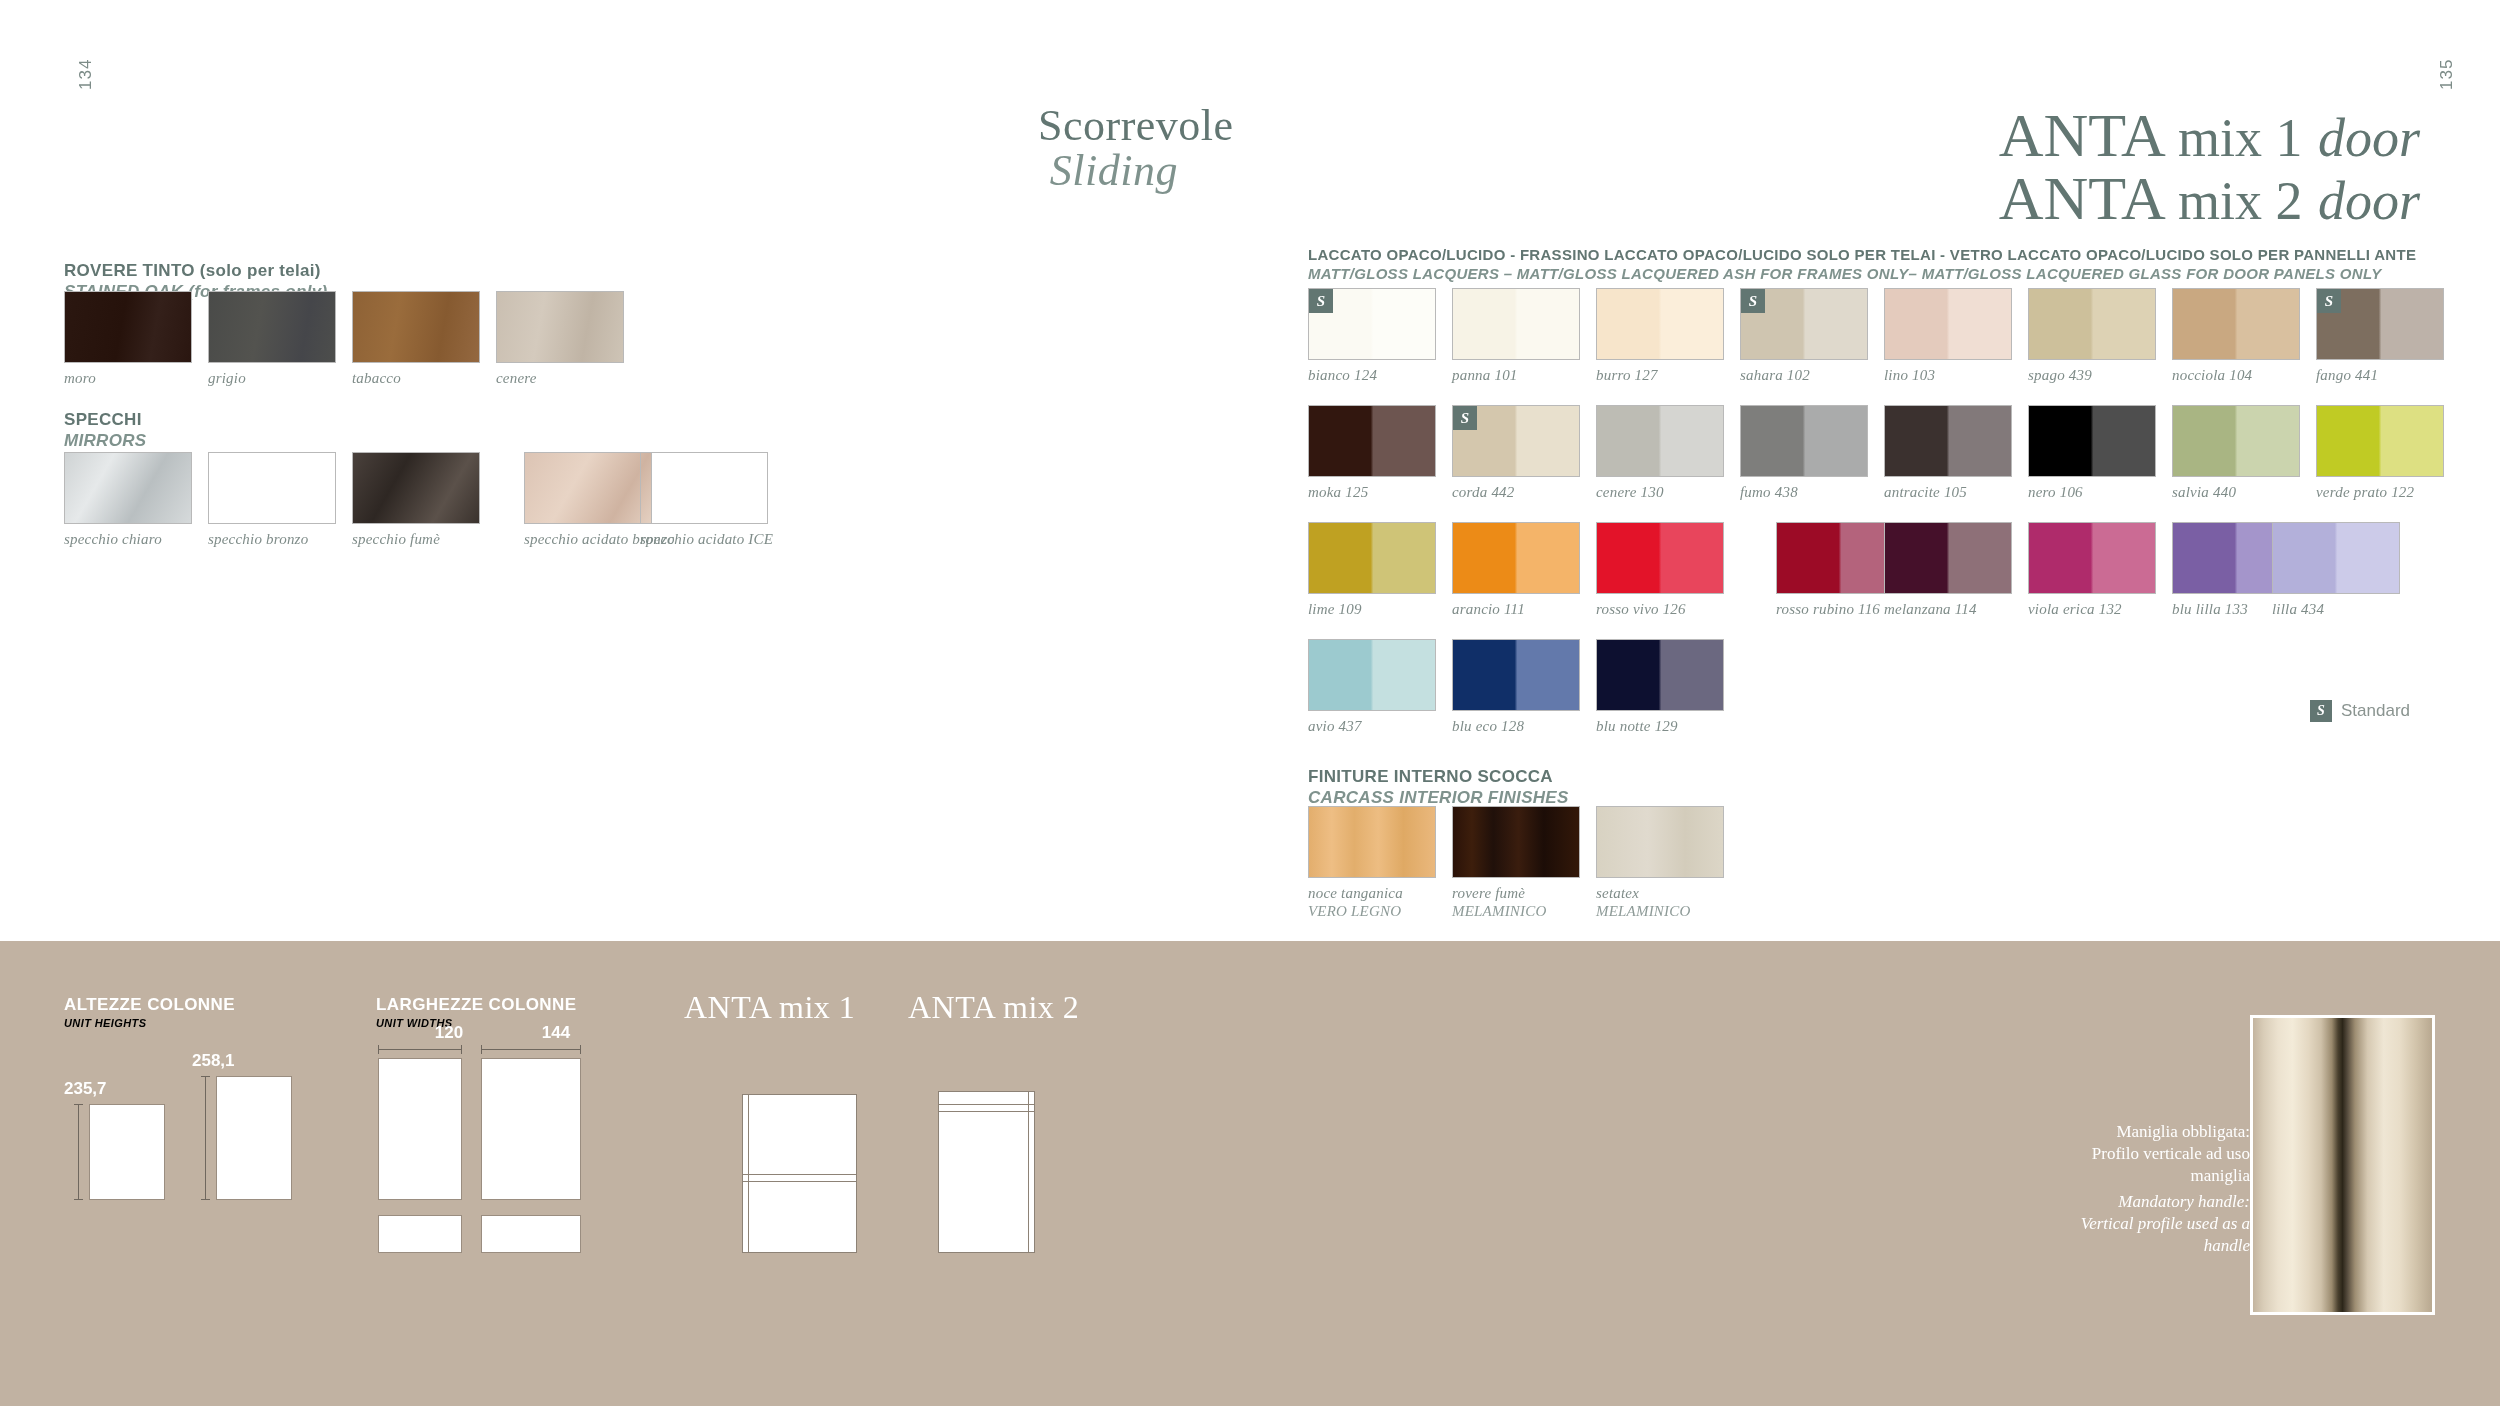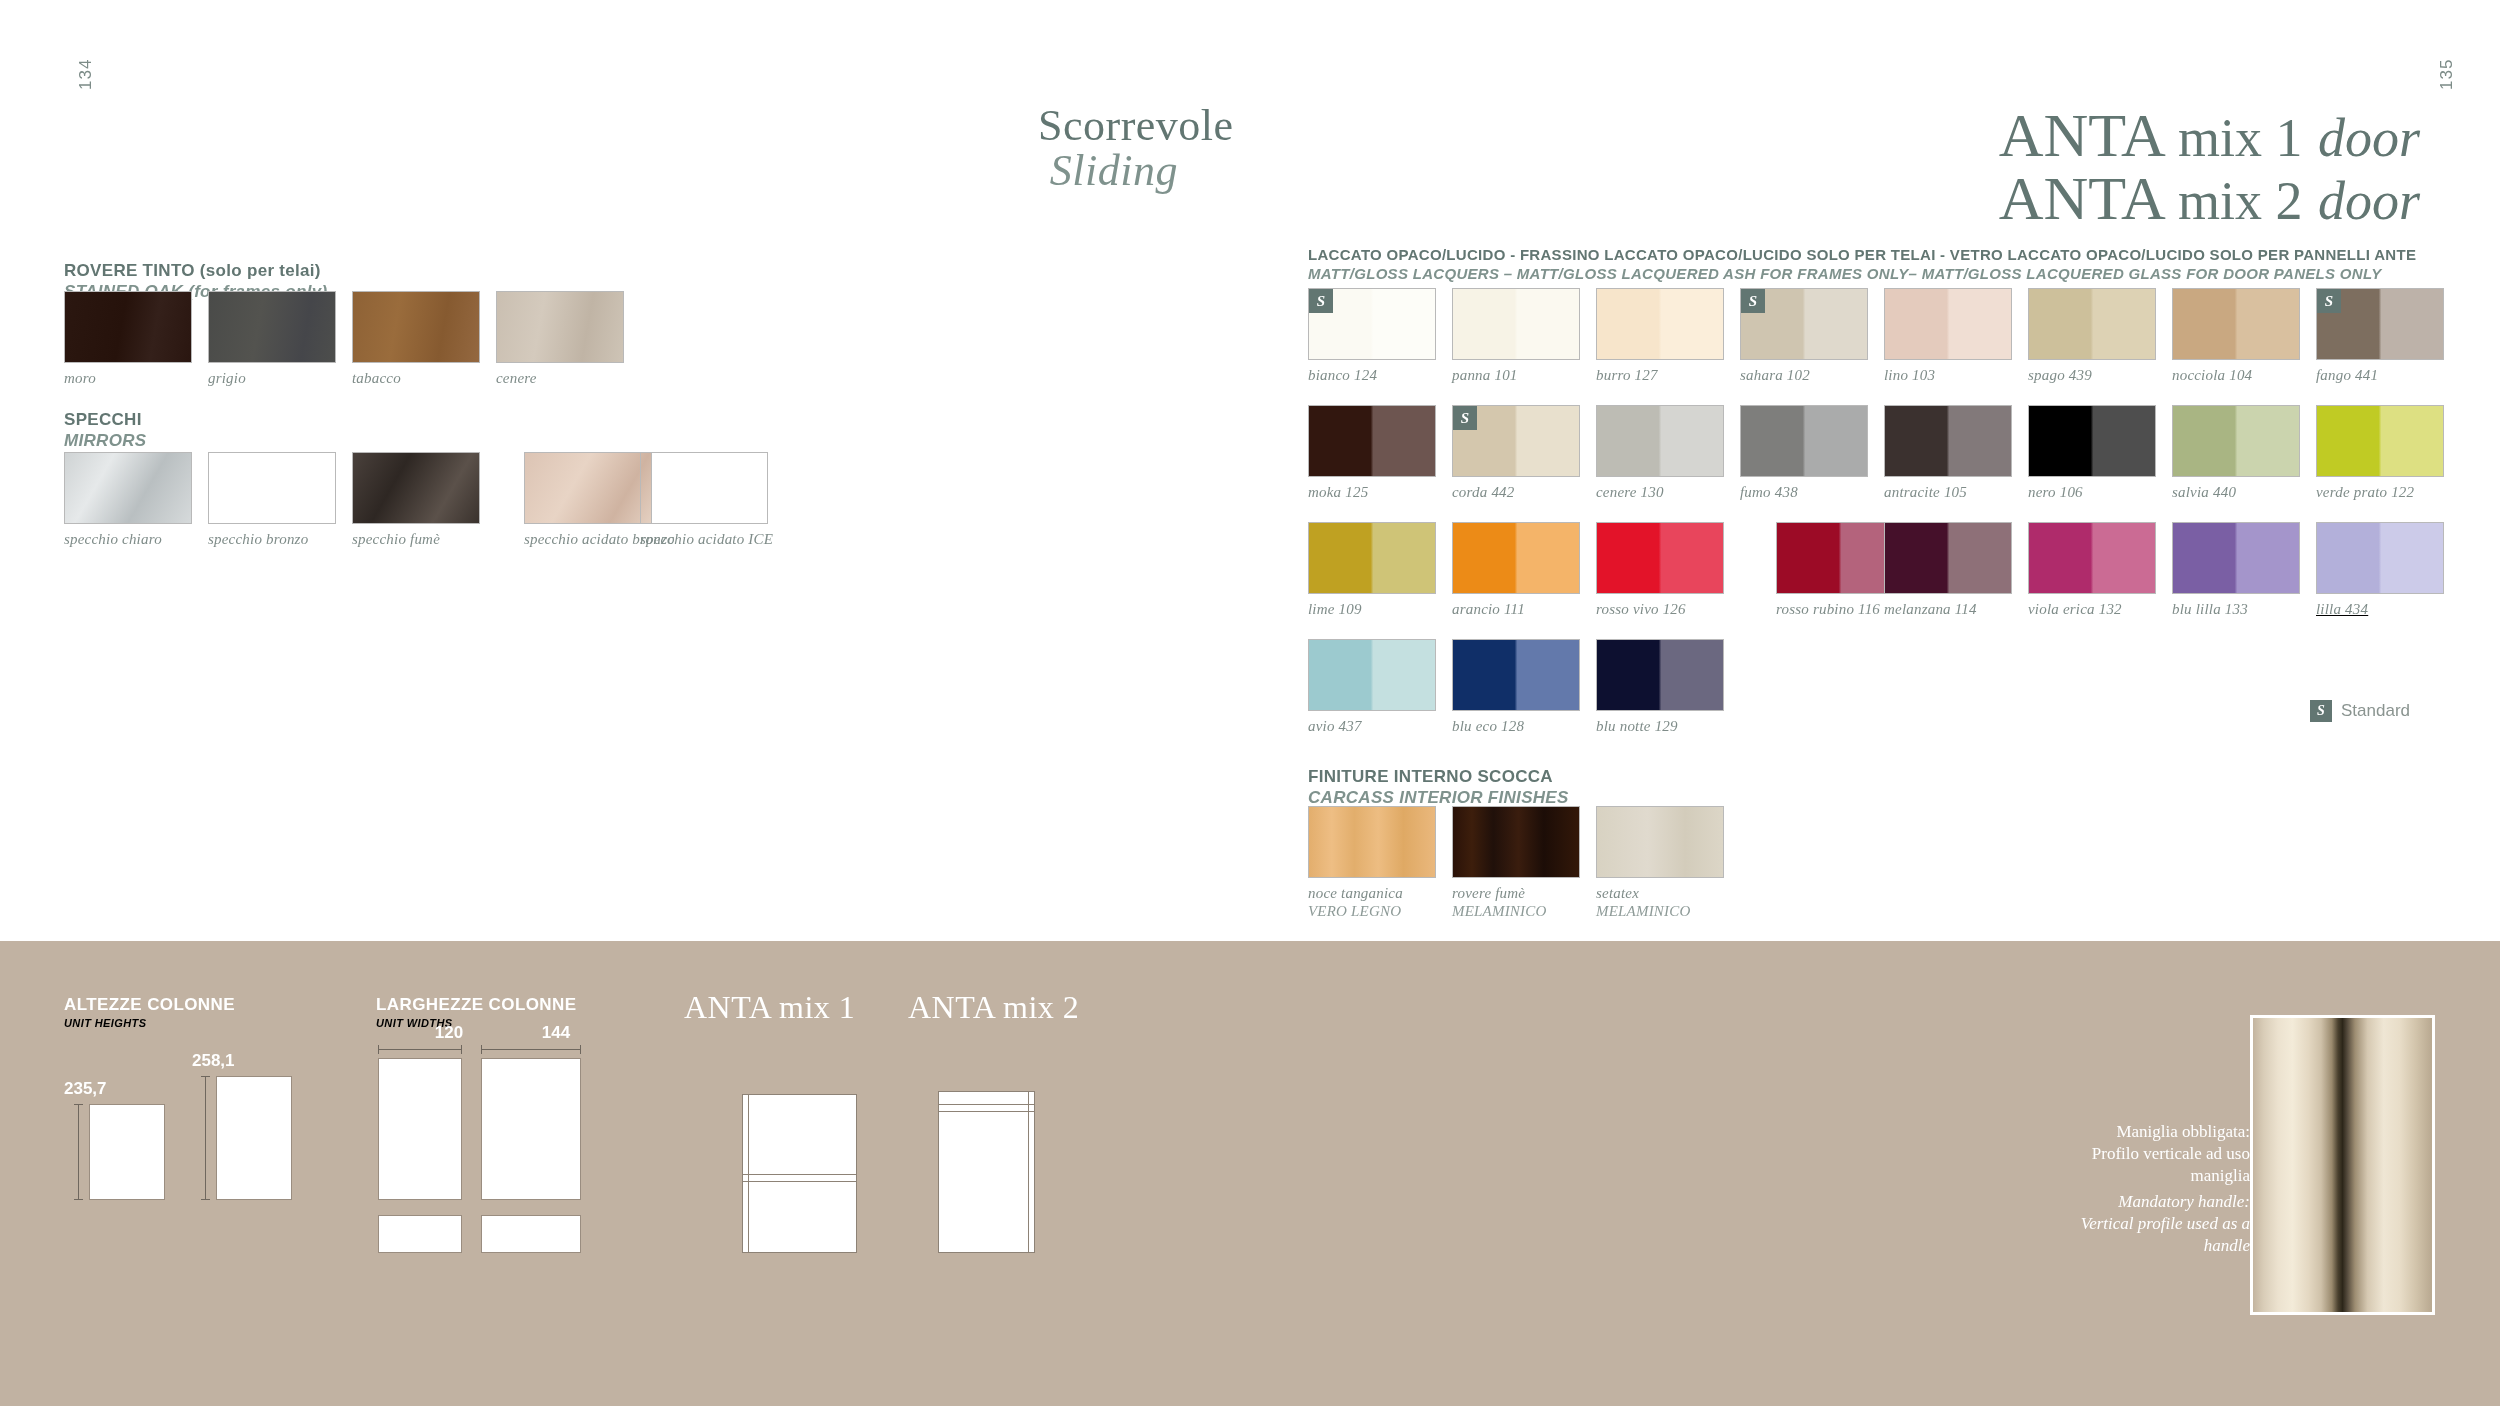--- a/index.html
+++ b/index.html
@@ -280,21 +280,21 @@
         <div class="cap">melanzana 114</div>
       </div>
       <div class="sw" style="left: 720px; top: 234px;">
         <div class="chip" style="width: 128px; height: 72px; background: linear-gradient(90deg, rgb(175, 43, 107) 0%, rgb(175, 43, 107) 49%, rgb(203, 107, 148) 51%, rgb(203, 107, 148) 100%);"></div>
         <div class="cap">viola erica 132</div>
       </div>
       <div class="sw" style="left: 864px; top: 234px;">
         <div class="chip" style="width: 128px; height: 72px; background: linear-gradient(90deg, rgb(122, 95, 164) 0%, rgb(122, 95, 164) 49%, rgb(164, 149, 203) 51%, rgb(164, 149, 203) 100%);"></div>
         <div class="cap">blu lilla 133</div>
       </div>
-      <div class="sw" style="left: 1008px; top: 234px; text-decoration: underline;">
+      <div class="sw" style="left: 964px; top: 234px;">
         <div class="chip" style="width: 128px; height: 72px; background: linear-gradient(90deg, rgb(179, 176, 218) 0%, rgb(179, 176, 218) 49%, rgb(204, 203, 233) 51%, rgb(204, 203, 233) 100%);"></div>
         <div class="cap">lilla 434</div>
       </div>
       <div class="sw" style="left: 0px; top: 351px;">
         <div class="chip" style="width: 128px; height: 72px; background: linear-gradient(90deg, rgb(156, 202, 207) 0%, rgb(156, 202, 207) 49%, rgb(196, 224, 224) 51%, rgb(196, 224, 224) 100%);"></div>
         <div class="cap">avio 437</div>
       </div>
       <div class="sw" style="left: 144px; top: 351px;">
         <div class="chip" style="width: 128px; height: 72px; background: linear-gradient(90deg, rgb(16, 47, 104) 0%, rgb(16, 47, 104) 49%, rgb(99, 121, 171) 51%, rgb(99, 121, 171) 100%);"></div>
         <div class="cap">blu eco 128</div>

